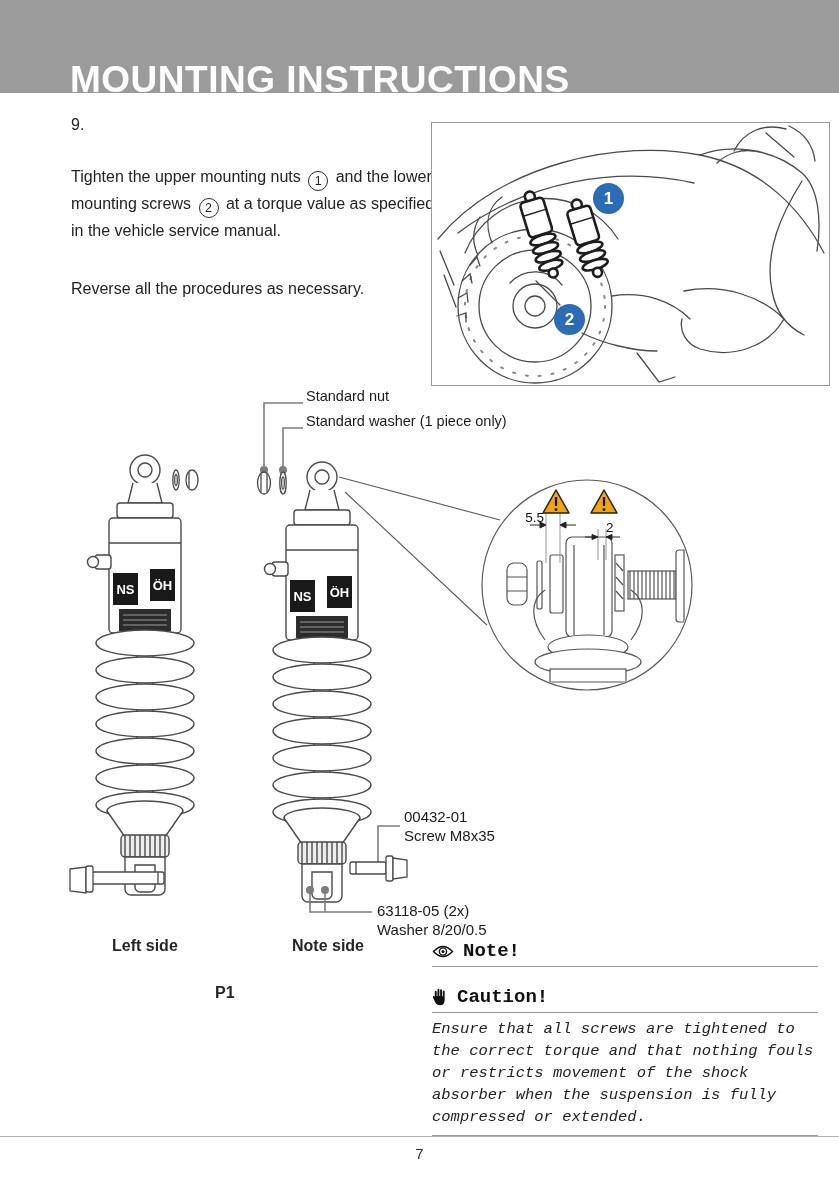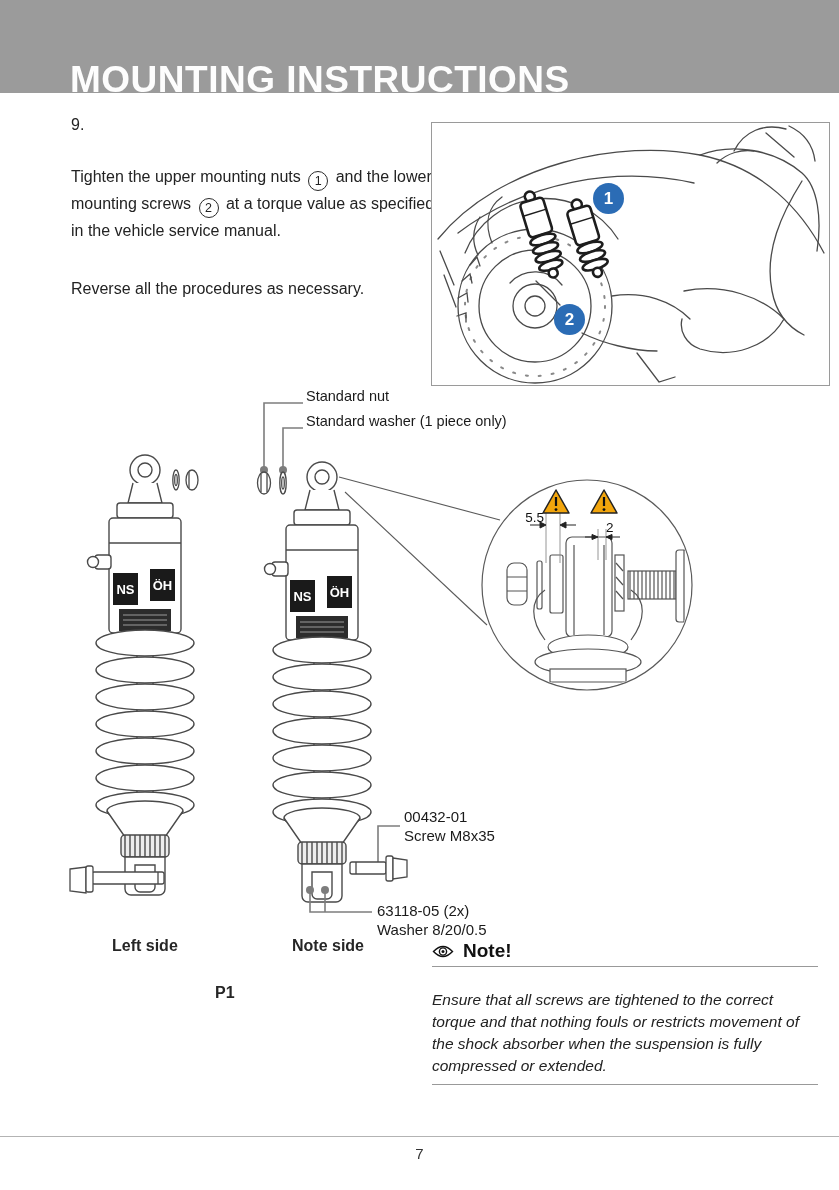--- a/index.html
+++ b/index.html
@@ -23,21 +23,21 @@
   .diagram{position:absolute;left:0;top:385px;width:839px;height:560px;}
   .lbl{position:absolute;font-size:14.5px;color:#1a1a1a;white-space:nowrap;}
   .lbl.two{line-height:18.5px;font-size:15px;}
   .lbl.bold{font-weight:bold;font-size:16px;color:#262626;}
   
   .nc{position:absolute;left:432px;top:938px;width:386px;}
   .nc-head{display:flex;align-items:center;gap:9px;font-size:19px;font-weight:bold;color:#111;
            padding:2px 0 4px 0;border-bottom:1px solid #999;}
   .nc-body{font-style:italic;font-size:15.5px;line-height:22px;color:#222;
            padding:5px 0 7px 0;border-bottom:1px solid #999;}
-  .nc-block{margin-bottom:17px;}
+  .nc-block{margin-bottom:17px;font-family:Liberation Mono, monospace;}
   
   .foot-rule{position:absolute;left:0;top:1136px;width:839px;height:1px;background:#b3b3b3;}
   .pageno{position:absolute;left:0;top:1145px;width:839px;text-align:center;font-size:15px;color:#333;}
   svg{display:block;}
 </style>
 </head>
 <body>
 
 <div class="page">
 
@@ -285,20 +285,26 @@
       <div class="nc-head">
         <svg width="22" height="15" viewBox="0 0 22 15">
           <path d="M1.5,7.5 Q11,-2.5 20.5,7.5 Q11,17.5 1.5,7.5 Z" fill="none" stroke="#111" stroke-width="1.4"></path>
           <circle cx="11" cy="7.5" r="3.6" fill="none" stroke="#111" stroke-width="1.4"></circle>
           <circle cx="11" cy="7.5" r="1.5" fill="#111"></circle>
         </svg>
         <span>Note!</span>
       </div>
     </div>
     <div class="nc-block">
+      <div class="nc-head">
+        <svg width="16" height="18" viewBox="0 0 15 17">
+          <path fill="#111" d="M2.6,8.8 L2.6,3.6 Q2.6,2.5 3.5,2.5 Q4.4,2.5 4.4,3.6 L4.4,7.6 L5.1,7.6 L5.1,1.9 Q5.1,0.8 6,0.8 Q6.9,0.8 6.9,1.9 L6.9,7.5 L7.6,7.5 L7.6,2.2 Q7.6,1.1 8.5,1.1 Q9.4,1.1 9.4,2.2 L9.4,7.7 L10.1,7.7 L10.1,3.4 Q10.1,2.4 11,2.4 Q11.9,2.4 11.9,3.4 L11.9,11 Q11.9,16.2 7.6,16.2 Q4.3,16.2 3.1,13.6 L0.9,9.1 Q0.4,8 1.3,7.5 Q2.1,7.1 2.6,8.8 Z"></path>
+        </svg>
+        <span>Caution!</span>
+      </div>
       <div class="nc-body">Ensure that all screws are tightened to the correct torque and that nothing fouls or restricts movement of the shock absorber when the suspension is fully compressed or extended.</div>
     </div>
   </div>
 
   <div class="foot-rule"></div>
   <div class="pageno">7</div>
 
 </div>
 
 </body></html>

